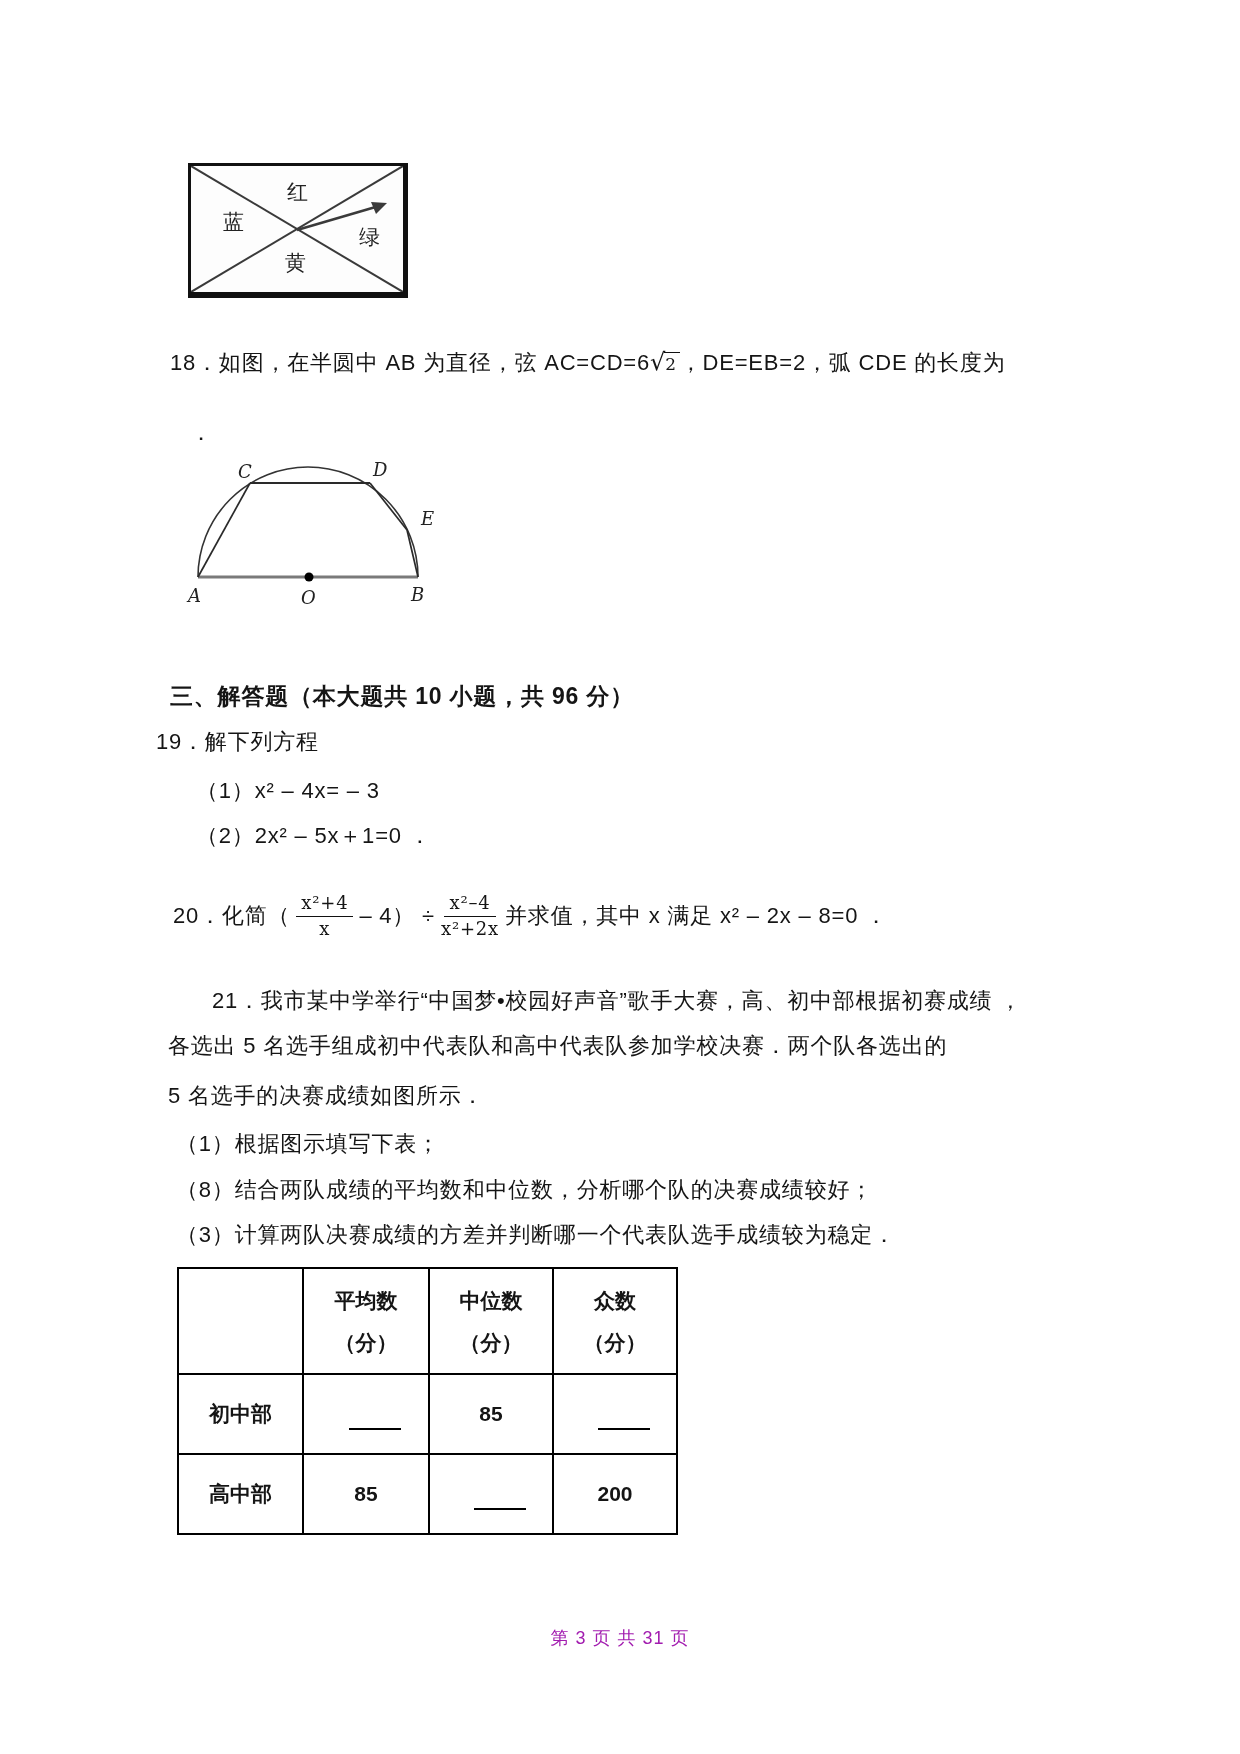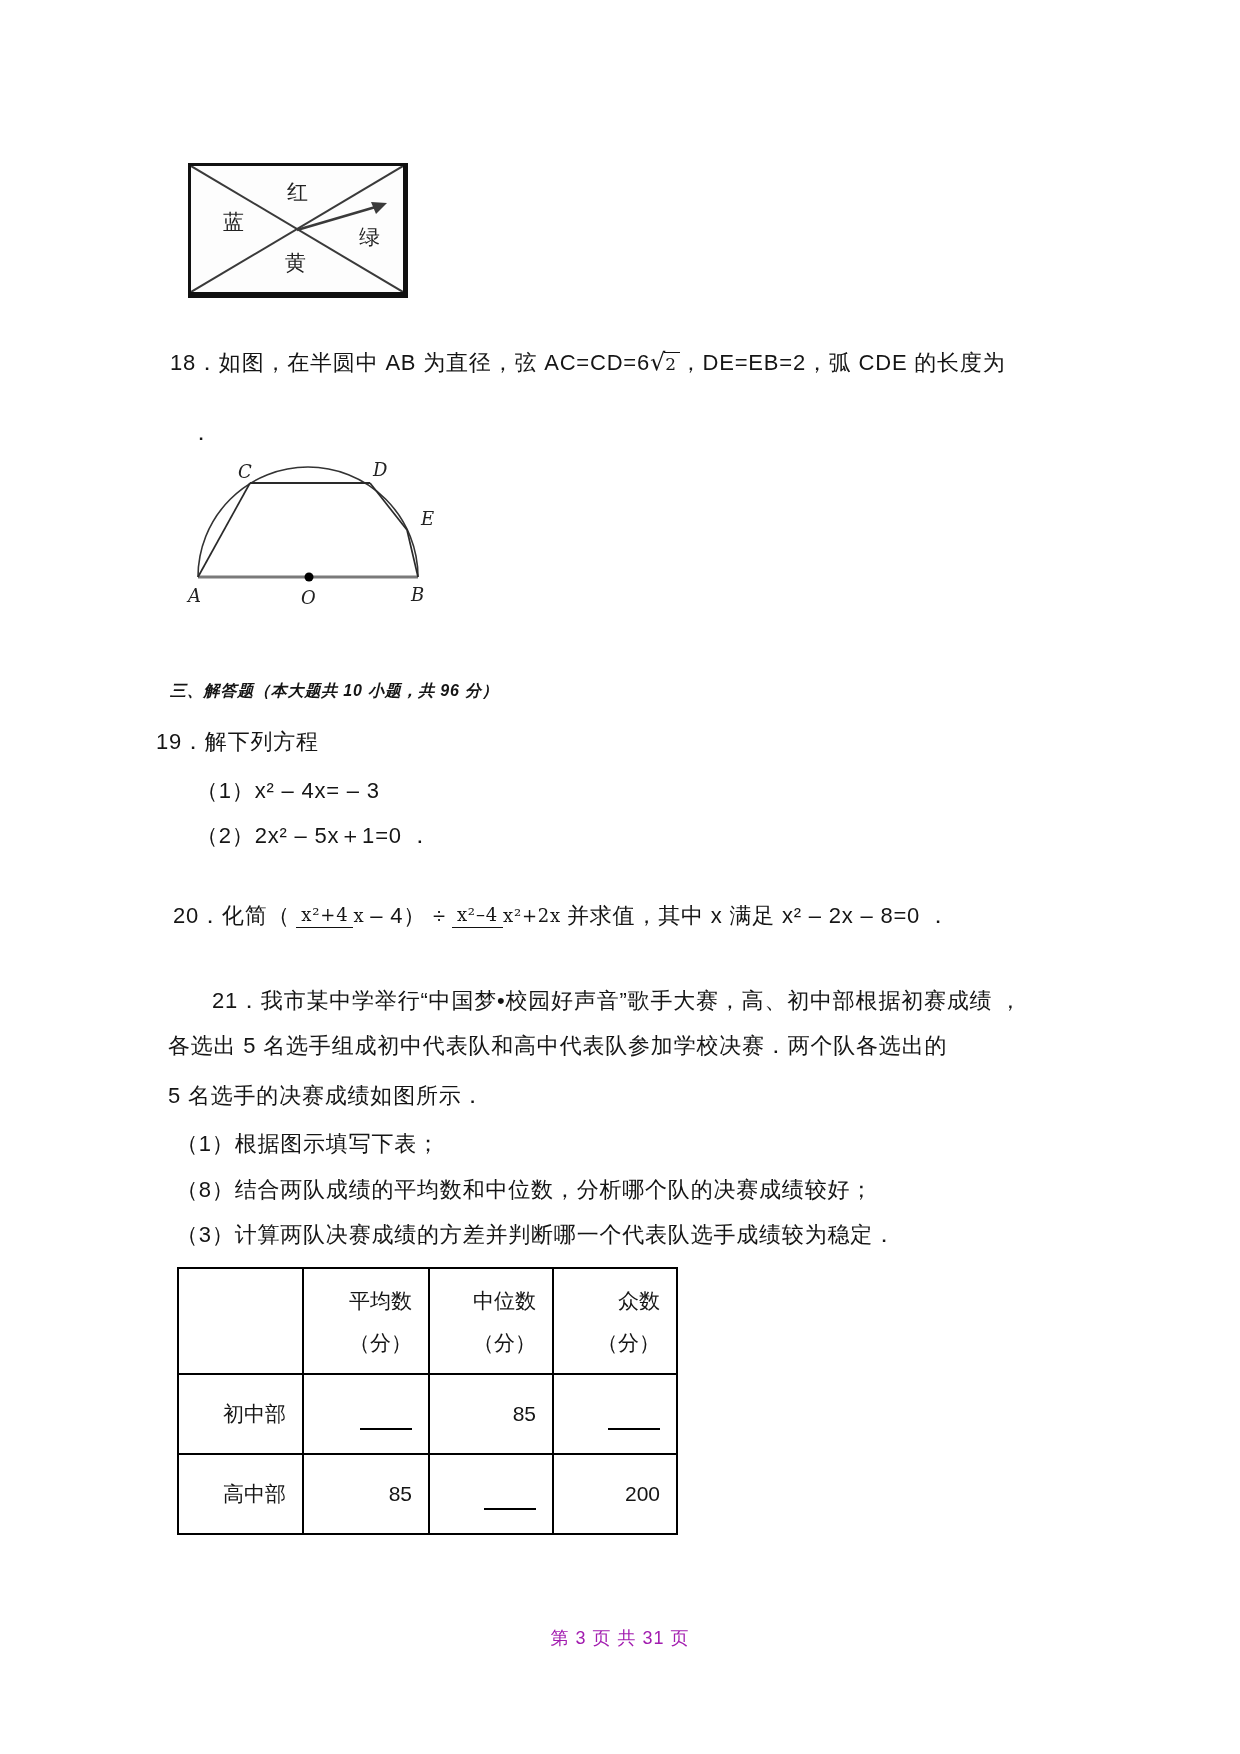--- a/index.html
+++ b/index.html
@@ -13,21 +13,21 @@
     overflow:hidden;
   }
   .line{
     position:absolute;
     font-size:22px;
     letter-spacing:0.8px;
     white-space:nowrap;
     color:#151515;
     text-align:right;
   }
-  .heading{font-weight:700;font-size:16px;font-style:italic;}
+  .heading{font-weight:700;font-size:23px;}
   
   .rect-fig{
     position:absolute;left:188px;top:163px;
     width:220px;height:135px;
     border:3px solid #111;
     border-right-width:5px;border-bottom-width:6px;
     box-sizing:border-box;
     background:#fdfdfd;
   }
   .rect-fig svg{display:block;width:100%;height:100%;}
@@ -42,36 +42,36 @@
     display:inline-block;border-top:1.8px solid #111;
     font-size:17px;padding:1px 3px 0 1px;margin-left:-2px;
     font-family:"DejaVu Serif",serif;
   }
   
   .math-row{
     position:absolute;display:flex;align-items:center;
     font-size:22px;letter-spacing:0.8px;white-space:nowrap;
   }
   .frac{
-    display:inline-flex;flex-direction:row;align-items:center;
+    display:inline-flex;flex-direction:column;align-items:center;
     font-family:"DejaVu Serif","Liberation Serif",serif;
     font-size:18px;line-height:1.25;margin:15px 6px;vertical-align:middle;
   }
   .frac .num{border-bottom:1.7px solid #111;padding:0 5px 1px;}
   .frac .den{padding-top:1px;}
   
   .score-table{
     position:absolute;left:177px;top:1267px;
     border-collapse:collapse;table-layout:fixed;
     font-size:21px;color:#151515;
   }
   .score-table td,.score-table th{
     border:2px solid #000;
-    text-align:right;vertical-align:middle;
-    font-weight:400;padding:16px;
+    text-align:center;vertical-align:middle;
+    font-weight:700;padding:16px;
   }
   .score-table .hdr{height:96px;}
   .score-table .hdr .h1{margin-top:2px;}
   .score-table .hdr .h2{margin-top:14px;}
   .score-table .datarow td{height:46px;}
   .blank-line{
     display:inline-block;width:52px;height:0;
     border-bottom:2px solid #000;
     transform:translateY(9px);
     margin-left:18px;

